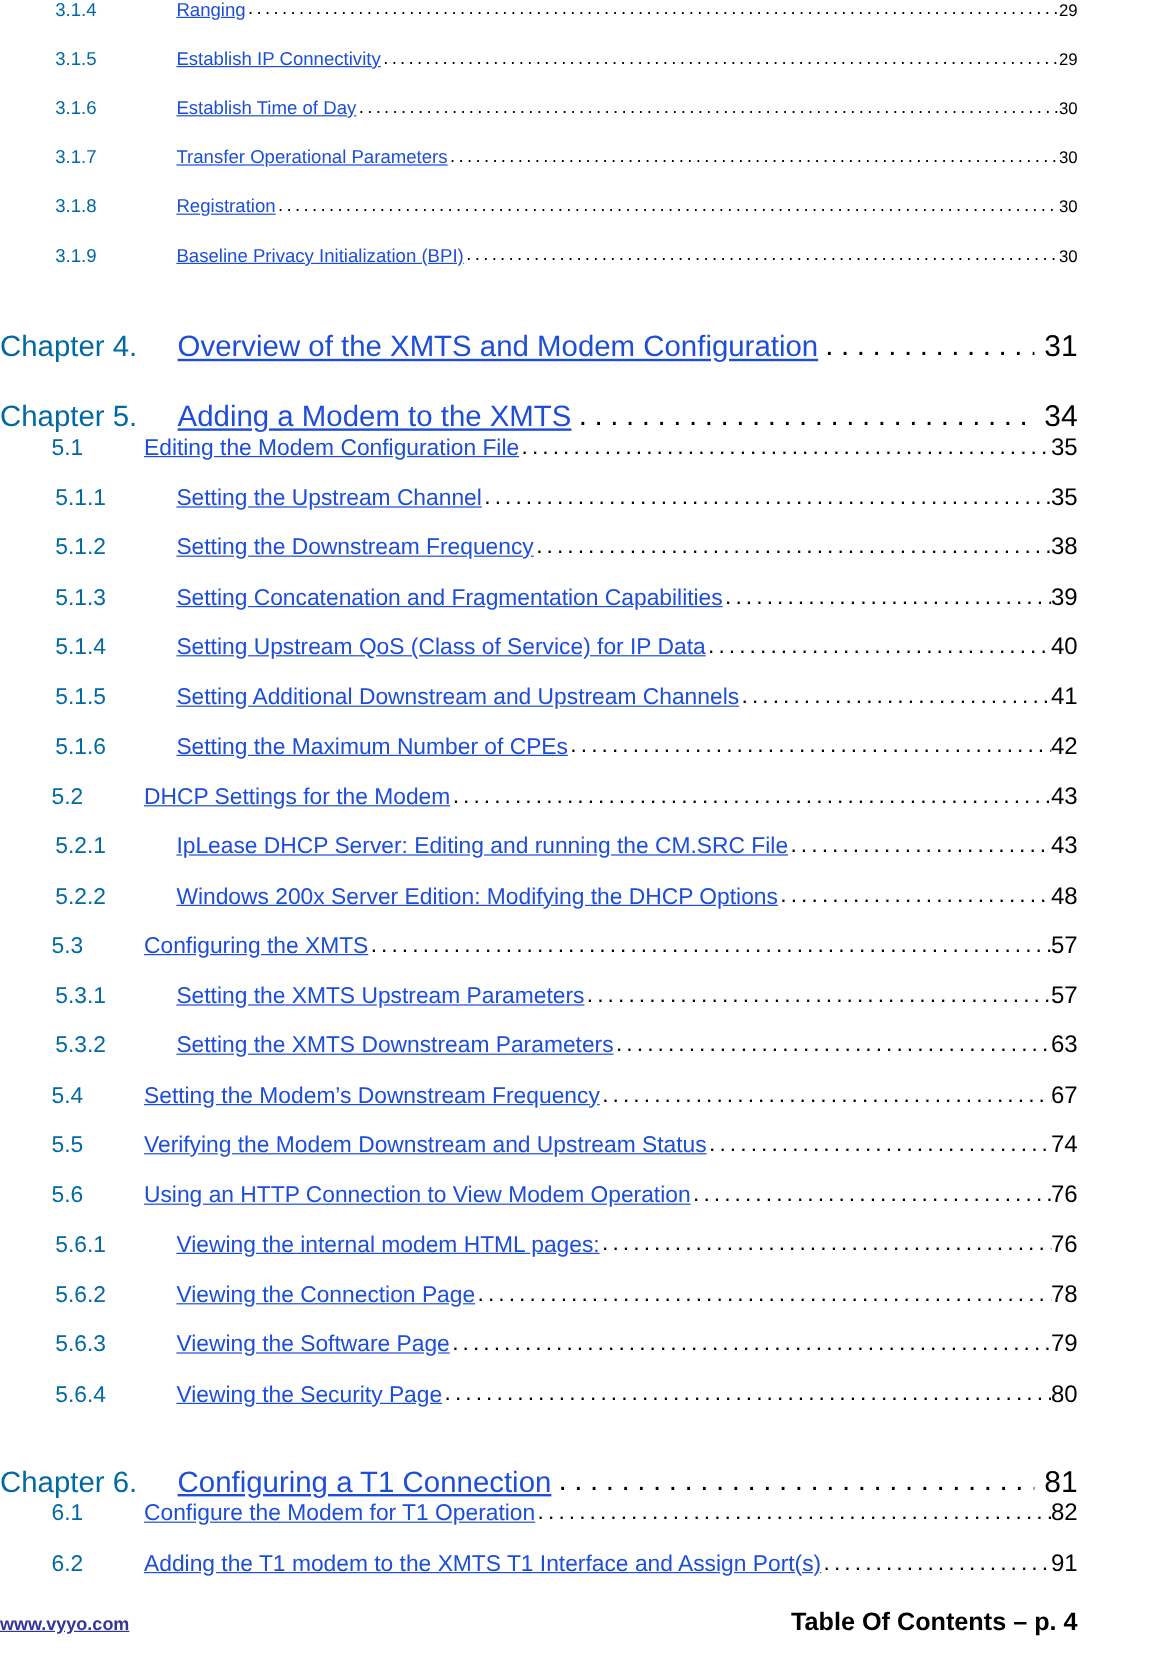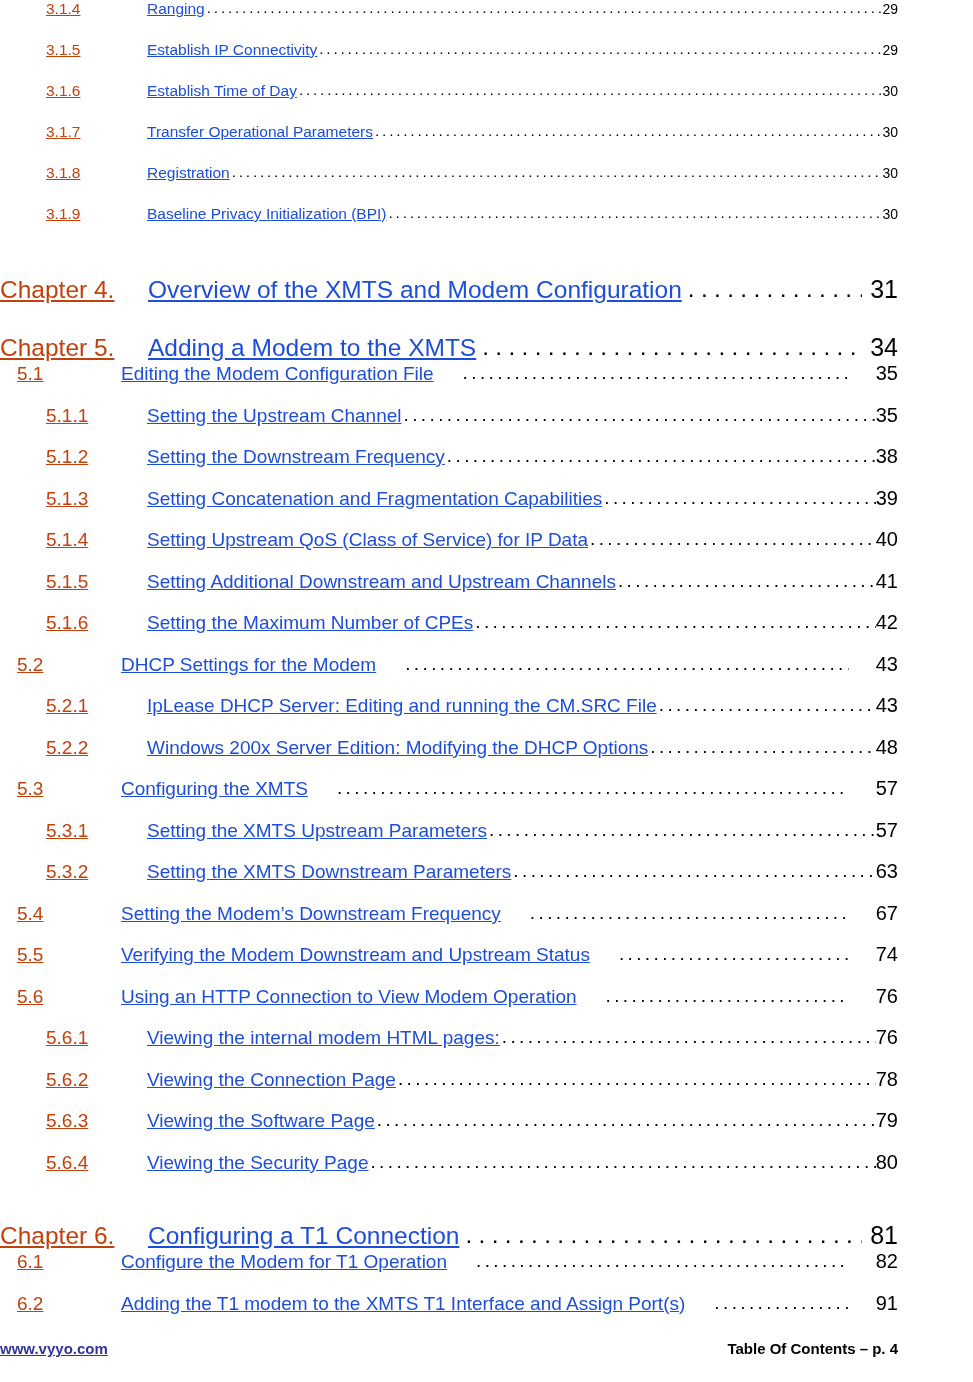--- a/index.html
+++ b/index.html
@@ -26,22 +26,21 @@
   
   .toc-row {
     display: flex;
     align-items: baseline;
     width: 898px;
     white-space: nowrap;
     box-sizing: border-box;
   }
 
   .toc-num {
-    color: #c2410c;
-    text-decoration: underline;
+    color: #0369a1;
     flex: 0 0 auto;
   }
 
   .toc-title {
     color: #1d4ed8;
     text-decoration: underline;
     flex: 0 0 auto;
   }
 
   
@@ -86,22 +85,21 @@
   }
   .lvl3 .toc-num    { width: 101px; }
   .lvl3 .toc-title  { margin-right: 2px; }
   .lvl3 .toc-leader { font-size: 19px; }
   .lvl3 .toc-page   { font-size: 20px; }
 
   
   .lvl2 {
     font-size: 19px;
     height: 41.5px;
-    padding-left: 17px;
-    gap: 27px;
+    padding-left: 43px;
   }
   .lvl2 .toc-num    { width: 77px; }
   .lvl2 .toc-title  { margin-right: 2px; }
   .lvl2 .toc-leader { font-size: 19px; }
   .lvl2 .toc-page   { font-size: 20px; }
 
   
   .lvl1 {
     font-size: 24.5px;
     height: 58px;
@@ -123,21 +121,21 @@
     justify-content: space-between;
     align-items: baseline;
   }
   #footer .f-left {
     font-size: 15px;
     font-weight: bold;
     color: #333399;
     text-decoration: underline;
   }
   #footer .f-right {
-    font-size: 15px;
+    font-size: 21px;
     font-weight: bold;
     color: #000000;
   }
 </style>
 </head>
 <body>
 
 <div id="toc">
     <div class="toc-row lvl3s">
       <span class="toc-num">3.1.4</span>

